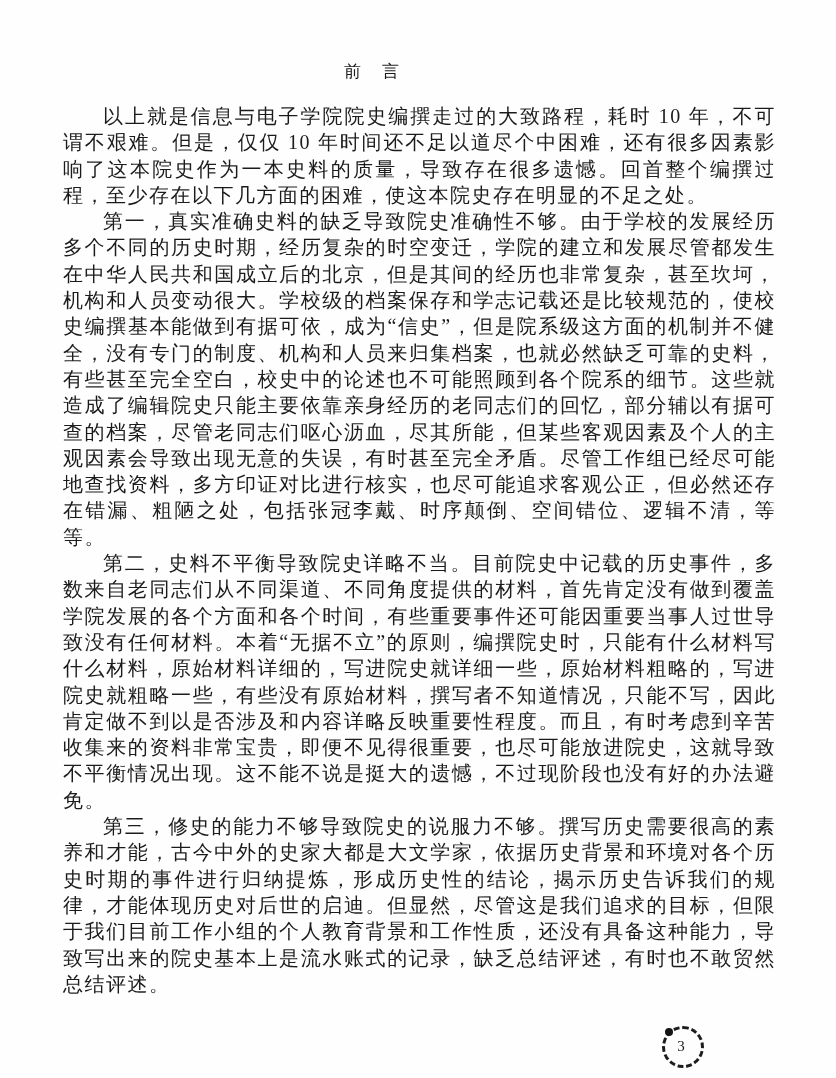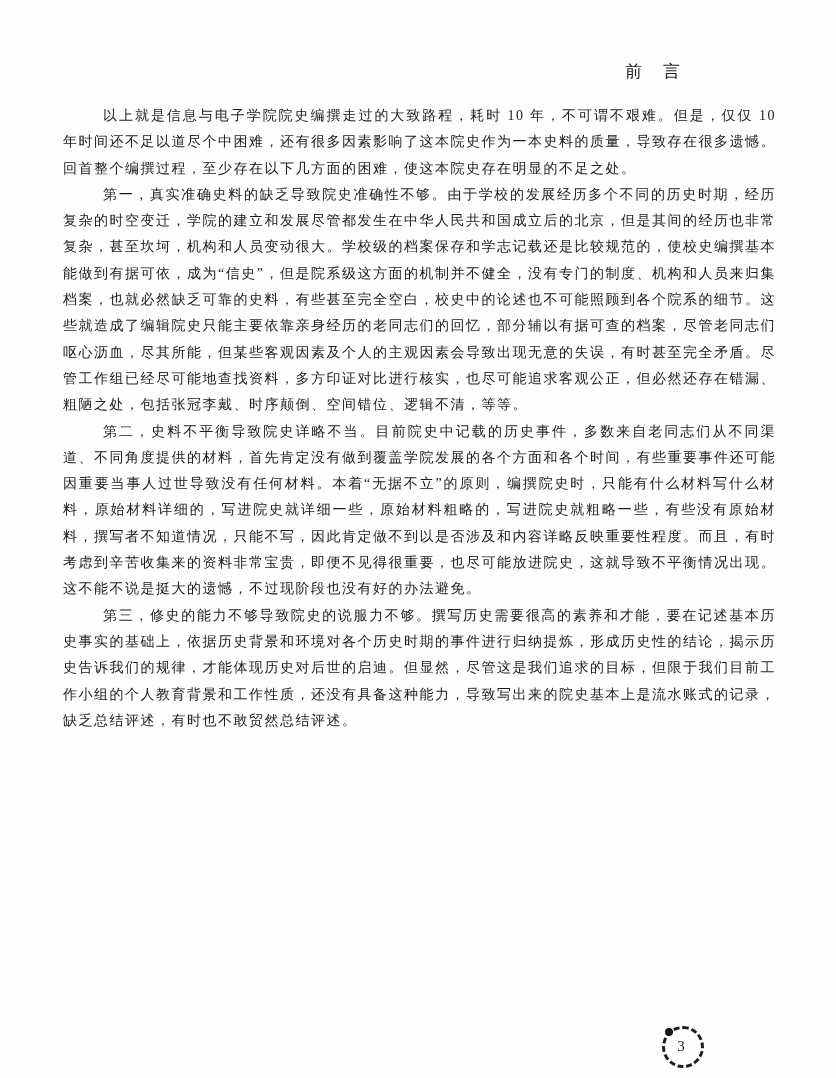--- a/index.html
+++ b/index.html
@@ -16,31 +16,31 @@
     font-family: "Liberation Serif", "DejaVu Serif", serif;
     color: #1b1b1b;
   }
   .running-head {
     position: absolute;
     top: 60px;
     left: 63px;
     width: 713px;
     box-sizing: border-box;
     padding-right: 94px;
-    text-align: right;
+    text-align: center;
     font-size: 17px;
     letter-spacing: 2px;
     white-space: pre;
   }
   .body-text {
     position: absolute;
     top: 103px;
     left: 63px;
     width: 713px;
-    font-size: 14px;
+    font-size: 20px;
     line-height: 26.3px;
     letter-spacing: 1.5px;
     text-align: justify;
   }
   .body-text p {
     margin: 0;
     padding: 0;
     text-indent: 40px;
   }
   .folio {
@@ -78,20 +78,20 @@
 <body>
 
 <div class="page">
 
   <div class="running-head">前　言</div>
 
   <div class="body-text">
     <p>以上就是信息与电子学院院史编撰走过的大致路程，耗时 10 年，不可谓不艰难。但是，仅仅 10 年时间还不足以道尽个中困难，还有很多因素影响了这本院史作为一本史料的质量，导致存在很多遗憾。回首整个编撰过程，至少存在以下几方面的困难，使这本院史存在明显的不足之处。</p>
     <p>第一，真实准确史料的缺乏导致院史准确性不够。由于学校的发展经历多个不同的历史时期，经历复杂的时空变迁，学院的建立和发展尽管都发生在中华人民共和国成立后的北京，但是其间的经历也非常复杂，甚至坎坷，机构和人员变动很大。学校级的档案保存和学志记载还是比较规范的，使校史编撰基本能做到有据可依，成为“信史”，但是院系级这方面的机制并不健全，没有专门的制度、机构和人员来归集档案，也就必然缺乏可靠的史料，有些甚至完全空白，校史中的论述也不可能照顾到各个院系的细节。这些就造成了编辑院史只能主要依靠亲身经历的老同志们的回忆，部分辅以有据可查的档案，尽管老同志们呕心沥血，尽其所能，但某些客观因素及个人的主观因素会导致出现无意的失误，有时甚至完全矛盾。尽管工作组已经尽可能地查找资料，多方印证对比进行核实，也尽可能追求客观公正，但必然还存在错漏、粗陋之处，包括张冠李戴、时序颠倒、空间错位、逻辑不清，等等。</p>
     <p>第二，史料不平衡导致院史详略不当。目前院史中记载的历史事件，多数来自老同志们从不同渠道、不同角度提供的材料，首先肯定没有做到覆盖学院发展的各个方面和各个时间，有些重要事件还可能因重要当事人过世导致没有任何材料。本着“无据不立”的原则，编撰院史时，只能有什么材料写什么材料，原始材料详细的，写进院史就详细一些，原始材料粗略的，写进院史就粗略一些，有些没有原始材料，撰写者不知道情况，只能不写，因此肯定做不到以是否涉及和内容详略反映重要性程度。而且，有时考虑到辛苦收集来的资料非常宝贵，即便不见得很重要，也尽可能放进院史，这就导致不平衡情况出现。这不能不说是挺大的遗憾，不过现阶段也没有好的办法避免。</p>
-    <p>第三，修史的能力不够导致院史的说服力不够。撰写历史需要很高的素养和才能，要在记述基本历史事实的基础上，依据历史背景和环境对各个历史时期的事件进行归纳提炼，形成历史性的结论，揭示历史告诉我们的规律，才能体现历史对后世的启迪。但显然，尽管这是我们追求的目标，但限于我们目前工作小组的个人教育背景和工作性质，还没有具备这种能力，导致写出来的院史基本上是流水账式的记录，缺乏总结评述，有时也不敢贸然总结评述。</p>
+    <p>第三，修史的能力不够导致院史的说服力不够。撰写历史需要很高的素养和才能，古今中外的史家大都是大文学家，依据历史背景和环境对各个历史时期的事件进行归纳提炼，形成历史性的结论，揭示历史告诉我们的规律，才能体现历史对后世的启迪。但显然，尽管这是我们追求的目标，但限于我们目前工作小组的个人教育背景和工作性质，还没有具备这种能力，导致写出来的院史基本上是流水账式的记录，缺乏总结评述，有时也不敢贸然总结评述。</p>
   </div>
 
   <div class="folio">
     <span class="num">3</span>
   </div>
 
 </div>
 
 </body></html>

